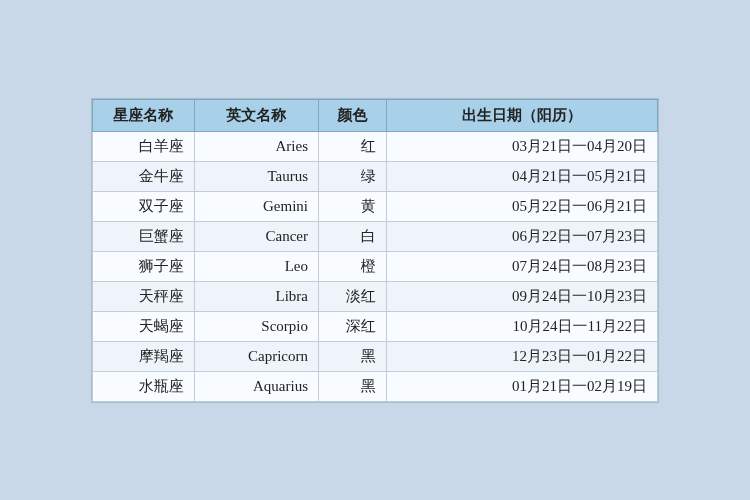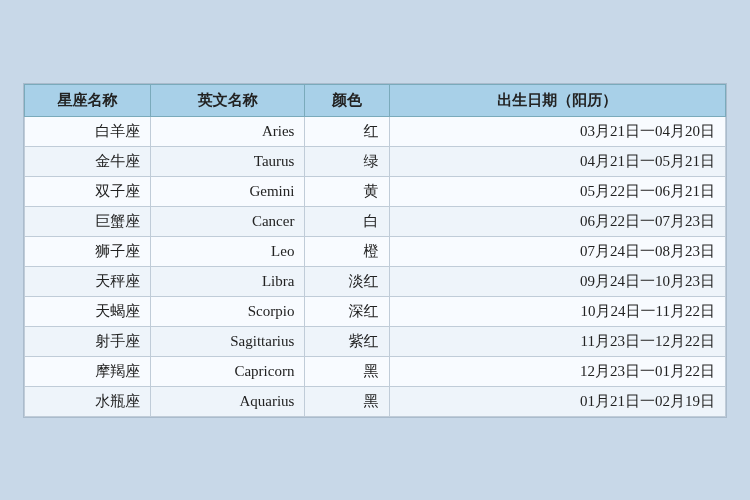--- a/index.html
+++ b/index.html
@@ -9,21 +9,21 @@
       background-color: #c8d8e8;
       display: flex;
       align-items: center;
       justify-content: center;
       font-family: "SimSun", "宋体", serif;
       font-size: 15px;
     }
     .table-container {
       background: #f0f4f8;
       border: 1px solid #aabbcc;
-      width: 704px;
+      width: 568px;
     }
     table {
       width: 100%;
       border-collapse: collapse;
     }
     thead tr {
       background-color: #a8d0e8;
     }
     thead th {
       border: 1px solid #7aaabb;
@@ -99,26 +99,20 @@
           <td>淡红</td>
           <td>09月24日一10月23日</td>
         </tr>
         <tr>
           <td>天蝎座</td>
           <td>Scorpio</td>
           <td>深红</td>
           <td>10月24日一11月22日</td>
         </tr>
         <tr>
-          <td>射手座</td>
-          <td>Sagittarius</td>
-          <td>紫红</td>
-          <td>11月23日一12月22日</td>
-        </tr>
-        <tr>
           <td>摩羯座</td>
           <td>Capricorn</td>
           <td>黑</td>
           <td>12月23日一01月22日</td>
         </tr>
         <tr>
           <td>水瓶座</td>
           <td>Aquarius</td>
           <td>黑</td>
           <td>01月21日一02月19日</td>

